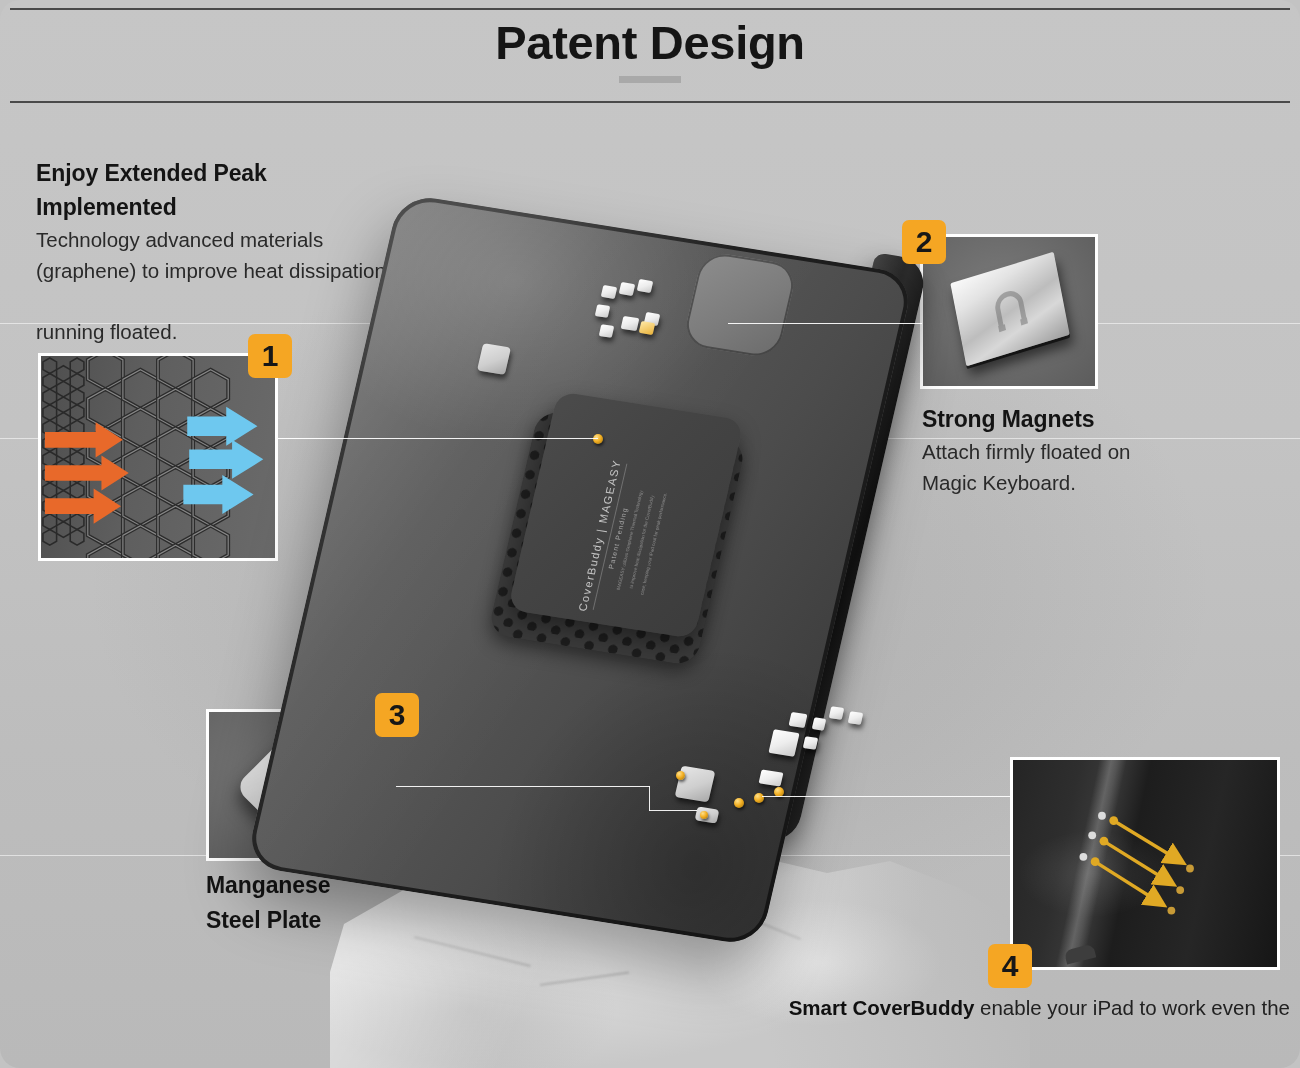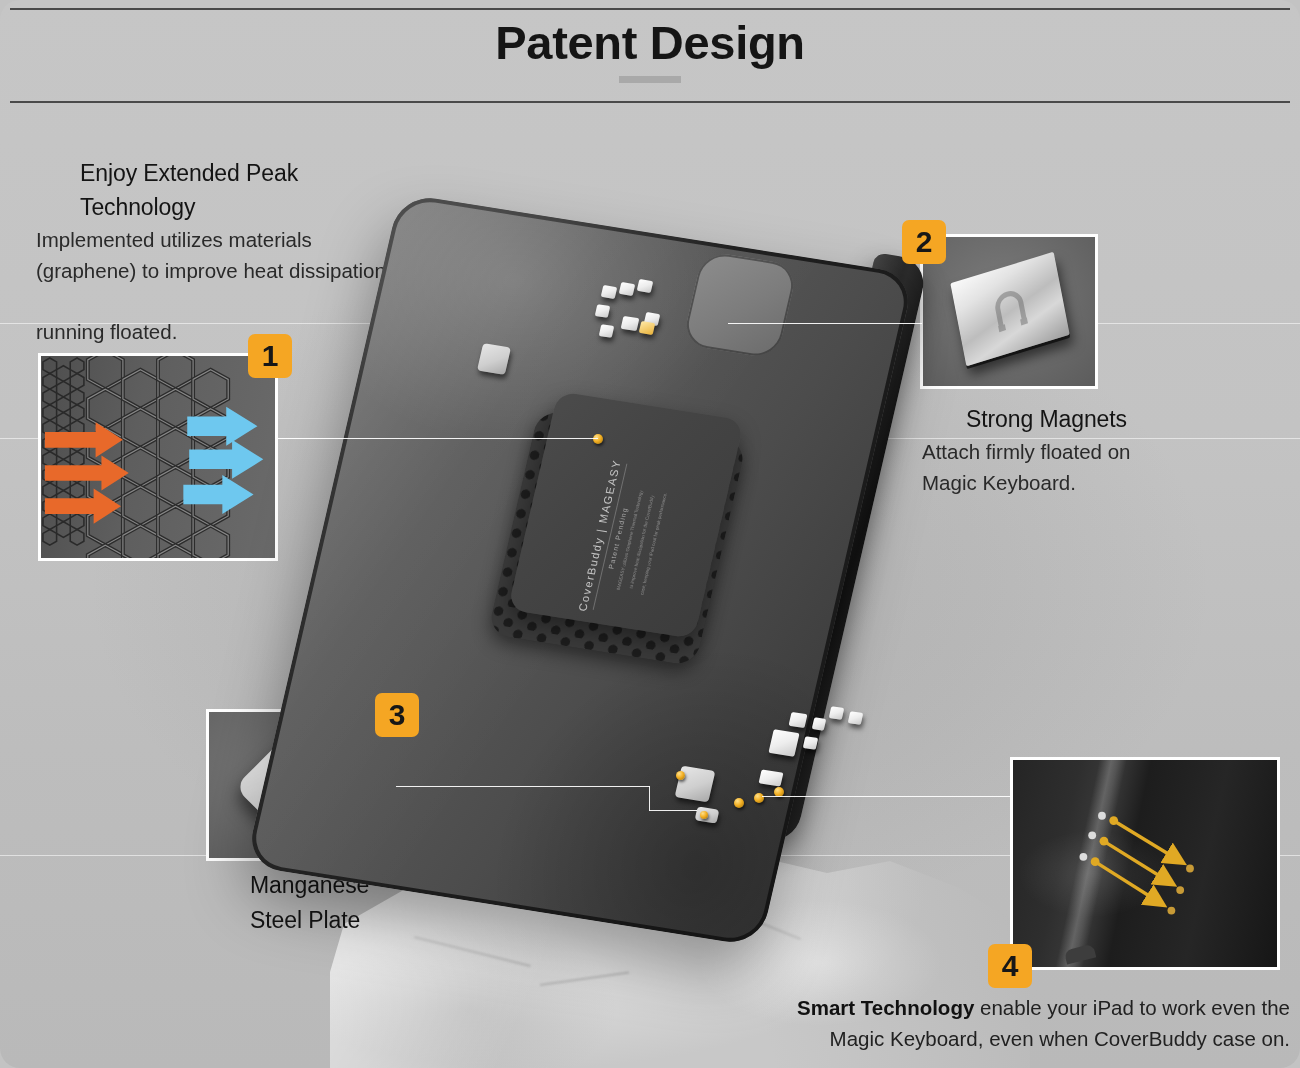--- a/index.html
+++ b/index.html
@@ -100,25 +100,24 @@
     width: 62px;
     height: 7px;
     background: #a9a9a9;
     margin: 6px auto 0;
   }
 
   
   .tb { position: absolute; color: #1f1f1f; }
   .tb h3 {
     font-size: 23px;
-    font-weight: normal;
+    font-weight: bold;
     line-height: 1.48;
     color: #141414;
     letter-spacing: -0.1px;
-    margin-left: 44px;
   }
   .tb p {
     font-size: 20.5px;
     line-height: 1.5;
     color: #2a2a2a;
     margin-top: 1px;
   }
 
   #block-graphene { top: 156px; left: 36px; width: 440px; }
   #block-magnets  { top: 402px; left: 922px; width: 360px; }
@@ -622,24 +621,24 @@
       <circle cx="181" cy="111" r="4" fill="#c79a36"></circle>
       <circle cx="171" cy="133" r="4" fill="#c79a36"></circle>
       <circle cx="162" cy="154" r="4" fill="#c79a36"></circle>
     </svg>
   </div>
   <div class="badge" id="badge-4">4</div>
 
   <div class="tb" id="block-graphene">
     <h3>
       <span>Enjoy Extended Peak</span><br>
-      <span>Technology</span>
+      <span>Implemented</span>
     </h3>
     <p>
-      <span>Implemented utilizes materials</span><br>
+      <span>Technology advanced materials</span><br>
       <span>(graphene) to improve heat dissipation,</span><br>
       <br>
       <span>running floated.</span>
     </p>
   </div>
 
   <div class="tb" id="block-steel">
     <h3>
       <span>Manganese</span><br>
       <span>Steel Plate</span>
@@ -648,17 +647,16 @@
 
   <div class="tb" id="block-magnets">
     <h3>Strong Magnets</h3>
     <p>
       <span>Attach firmly floated on</span><br>
       <span>Magic Keyboard.</span>
     </p>
   </div>
 
   <div id="block-connectors">
-    <b>Smart Technology</b><span> enable your iPad to work even the</span><br>
-    <span>Magic Keyboard, even when CoverBuddy case on.</span>
+    <b>Smart CoverBuddy</b><span> enable your iPad to work even the</span><br>
   </div>
 
 </div>
 
 </body></html>

